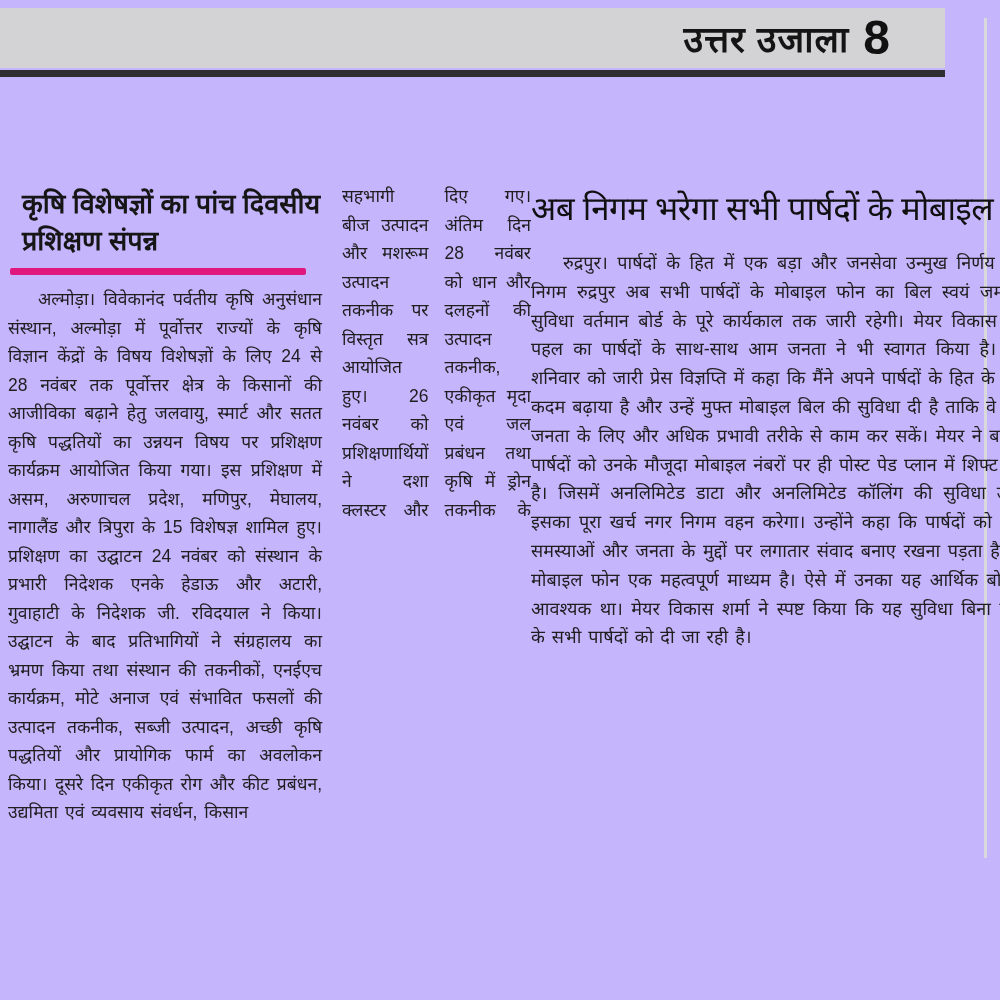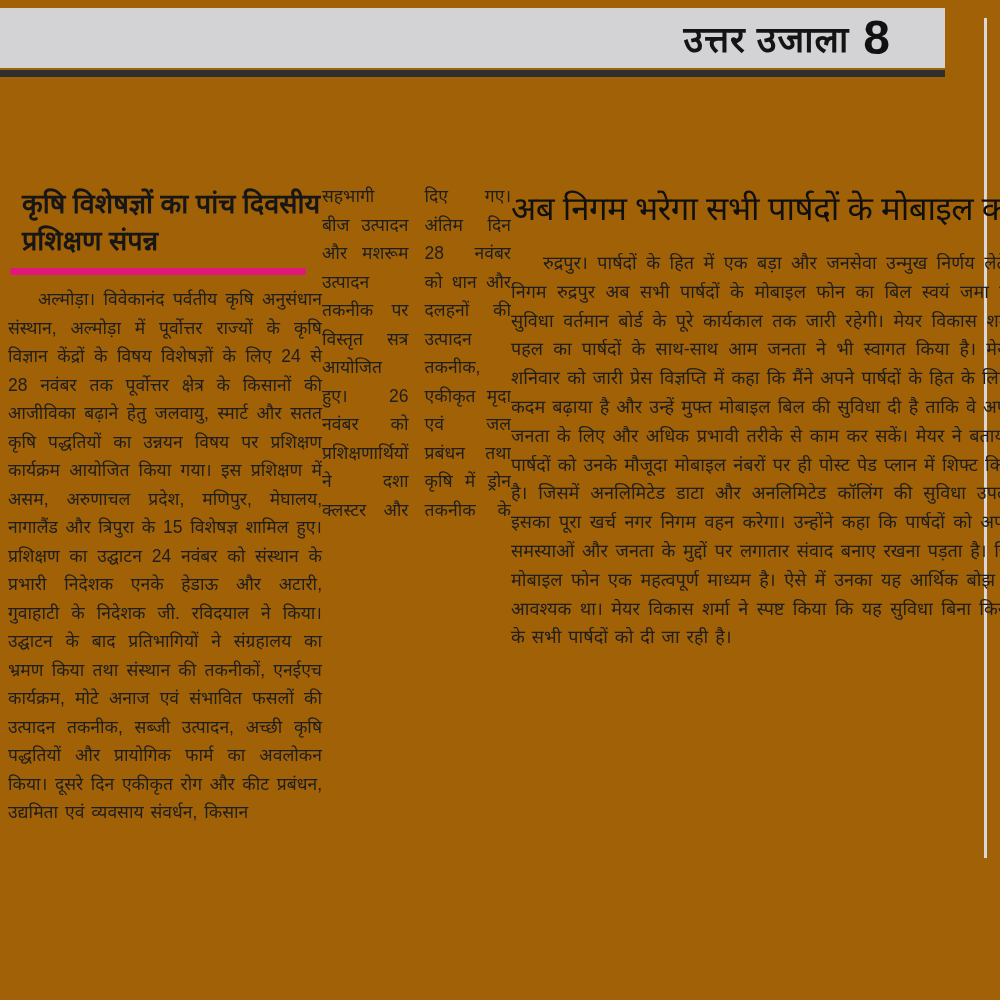--- a/index.html
+++ b/index.html
@@ -3,21 +3,21 @@
 <meta charset="utf-8">
 <style>
   * { margin: 0; padding: 0; box-sizing: border-box; }
   html, body { background: #ffffff; }
   body { font-family: "Liberation Sans", sans-serif; }
 
   .page {
     position: relative;
     width: 1000px;
     height: 1000px;
-    background: #a16207;
+    background: #c4b5fd;
     overflow: hidden;
     color: #1b1b1b;
   }
 
   
   .scan-edge {
     position: absolute;
     top: 18px;
     left: 984px;
     width: 3px;
@@ -76,21 +76,21 @@
   }
 
   
   .content {
     position: absolute;
     top: 182px;
     left: 8px;
     width: 968px;
     height: 818px;
     display: flex;
-    gap: 0;
+    gap: 20px;
   }
 
   .col1 { width: 314px; flex: 0 0 314px; }
 
   .subheadline {
     font-size: 27px;
     font-weight: bold;
     line-height: 37px;
     color: #161616;
     padding-left: 14px;

